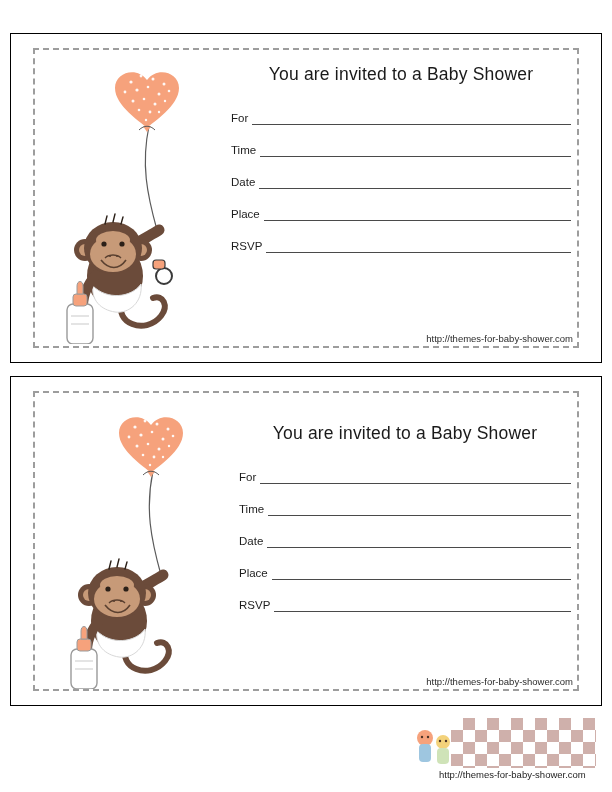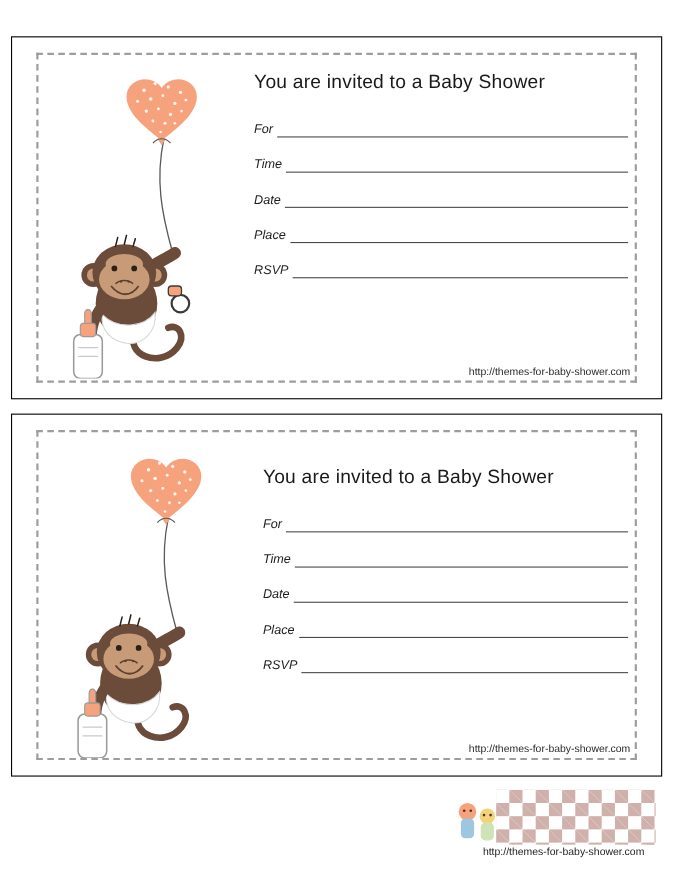--- a/index.html
+++ b/index.html
@@ -64,29 +64,29 @@
   
   .invite-body {
     position: absolute;
     left: 220px;
     top: 30px;
     right: 30px;
   }
   .invite-title {
     font-size: 17.5px;
     color: #1a1a1a;
+    text-align: center;
     letter-spacing: 0.2px;
     margin: 0 0 26px 0;
     white-space: nowrap;
   }
   .field-row {
     display: flex;
     align-items: flex-end;
     margin-bottom: 18px;
-    font-style: italic;
   }
   .field-label {
     font-size: 11.5px;
     color: #1d1d1d;
     padding-right: 4px;
     padding-bottom: 1px;
     white-space: nowrap;
   }
   .field-line {
     flex: 1 1 auto;

